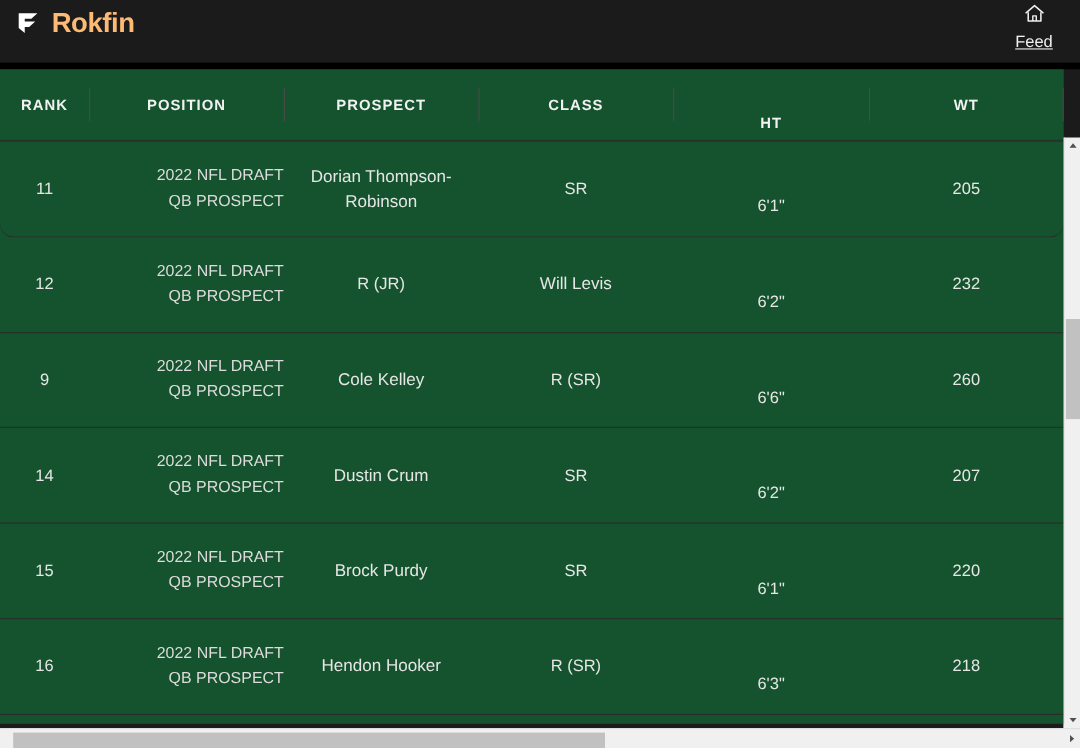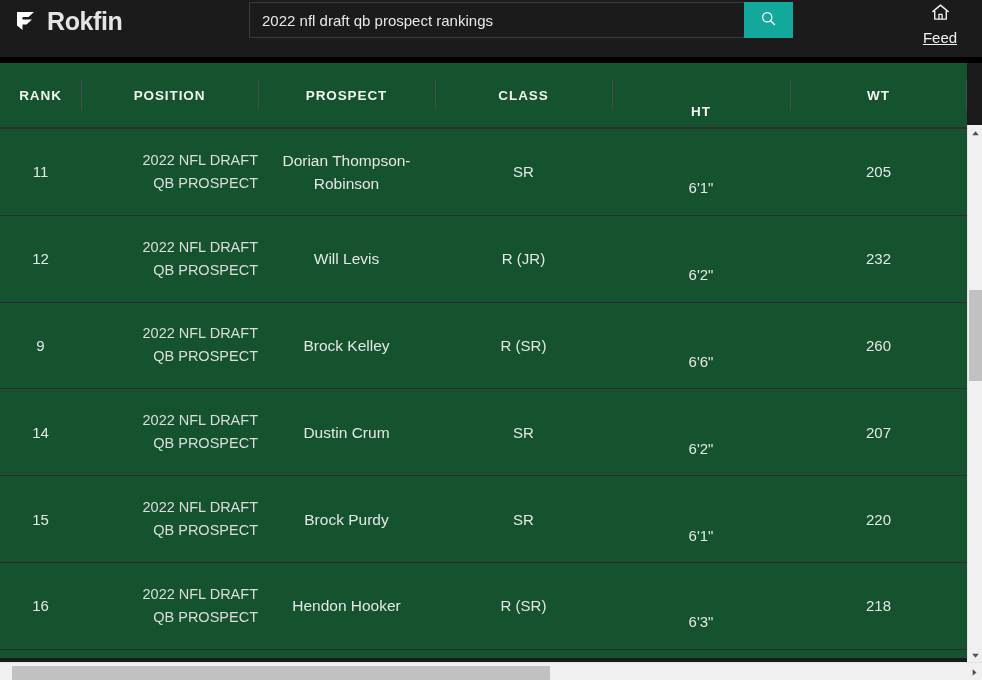--- a/index.html
+++ b/index.html
@@ -15,21 +15,21 @@
     position: absolute; top: 0; left: 0;
     width: 982px; height: 57px;
     background: #1b1b1b;
   }
   .brand {
     position: absolute; left: 14px; top: 8px;
     display: flex; align-items: center; gap: 7px;
   }
   .brand-mark { width: 26px; height: 26px; display: block; }
   .brand-name {
-    color: #e5e5e5; font-size: 25px; font-weight: 700;
+    color: #fdba74; font-size: 25px; font-weight: 700;
     letter-spacing: -0.4px; line-height: 26px;
   }
   .search-wrap {
     position: absolute; left: 249px; top: 2px;
     width: 544px; height: 36px;
     display: flex;
   }
   .search-input {
     flex: 1 1 auto; height: 36px;
     background: #1b1b1b;
@@ -93,21 +93,21 @@
     height: 529px;
     border-top: 1px solid #2e2e2e;
     overflow: hidden;
   }
   .row {
     display: flex;
     align-items: center;
     height: 86.8px;
     border-bottom: 1px solid #2b2b2b;
   }
-  .row:first-child { border-top: none; }
+  .row:first-child { border-top: none; border-radius: 13px; }
   .cell {
     text-align: center;
     color: #e6e6e6;
     font-size: 15px;
     line-height: 23px;
   }
   .cell.rank { font-size: 15px; }
   .cell.position { color: #dcdcdc; font-size: 14.5px; text-align: right; }
   .cell.prospect { font-size: 15.5px; }
 
@@ -169,31 +169,20 @@
 
   <div class="brand">
     <span class="brand-mark">
       <svg viewBox="0 0 26 26" width="26" height="26" aria-hidden="true">
         <path d="M3 4 L20 4 L14.5 9 L8.5 9 L8.5 11.5 L18 11.5 L12.5 16.5 L8.5 16.5 L8.5 22 L3 17.5 Z" fill="#ffffff"></path>
       </svg>
     </span>
     <span class="brand-name">Rokfin</span>
   </div>
 
-  <div class="search-wrap">
-    <input class="search-input" type="text" value="2022 nfl draft qb prospect rankings" placeholder="Search" style="">
-    <button class="search-btn">
-      <span>
-        <svg viewBox="0 0 20 20" width="17" height="17" aria-hidden="true">
-          <circle cx="8.5" cy="8.5" r="5.4" fill="none" stroke="#ffffff" stroke-width="1.6"></circle>
-          <line x1="12.6" y1="12.6" x2="17" y2="17" stroke="#ffffff" stroke-width="1.7" stroke-linecap="round"></line>
-        </svg>
-      </span>
-    </button>
-  </div>
 
   <div class="feed-nav">
     <span>
       <svg viewBox="0 0 24 24" width="21" height="21" aria-hidden="true">
         <path d="M3.2 11 L12 3.6 L20.8 11" fill="none" stroke="#f0f0f0" stroke-width="1.6" stroke-linecap="round" stroke-linejoin="round"></path>
         <path d="M5.4 10.4 L5.4 19.6 L18.6 19.6 L18.6 10.4" fill="none" stroke="#f0f0f0" stroke-width="1.6" stroke-linejoin="round"></path>
         <path d="M10.2 19.6 L10.2 14.2 L13.8 14.2 L13.8 19.6" fill="none" stroke="#f0f0f0" stroke-width="1.5" stroke-linejoin="round"></path>
       </svg>
     </span>
     <span class="feed-label">Feed</span>
@@ -231,32 +220,32 @@
         <div class="cell c-class">SR</div>
         <div class="cell c-ht">6'1"</div>
         <div class="cell c-wt">205</div>
       </div>
       <div class="row">
         <div class="cell c-rank rank">12</div>
         <div class="cell c-position position">
           <div>2022 NFL DRAFT</div>
           <div>QB PROSPECT</div>
         </div>
+        <div class="cell c-class">R (JR)</div>
         <div class="cell c-prospect prospect">Will Levis</div>
-        <div class="cell c-class">R (JR)</div>
         <div class="cell c-ht">6'2"</div>
         <div class="cell c-wt">232</div>
       </div>
       <div class="row">
         <div class="cell c-rank rank">9</div>
         <div class="cell c-position position">
           <div>2022 NFL DRAFT</div>
           <div>QB PROSPECT</div>
         </div>
-        <div class="cell c-prospect prospect">Brock Kelley</div>
+        <div class="cell c-prospect prospect">Cole Kelley</div>
         <div class="cell c-class">R (SR)</div>
         <div class="cell c-ht">6'6"</div>
         <div class="cell c-wt">260</div>
       </div>
       <div class="row">
         <div class="cell c-rank rank">14</div>
         <div class="cell c-position position">
           <div>2022 NFL DRAFT</div>
           <div>QB PROSPECT</div>
         </div>

